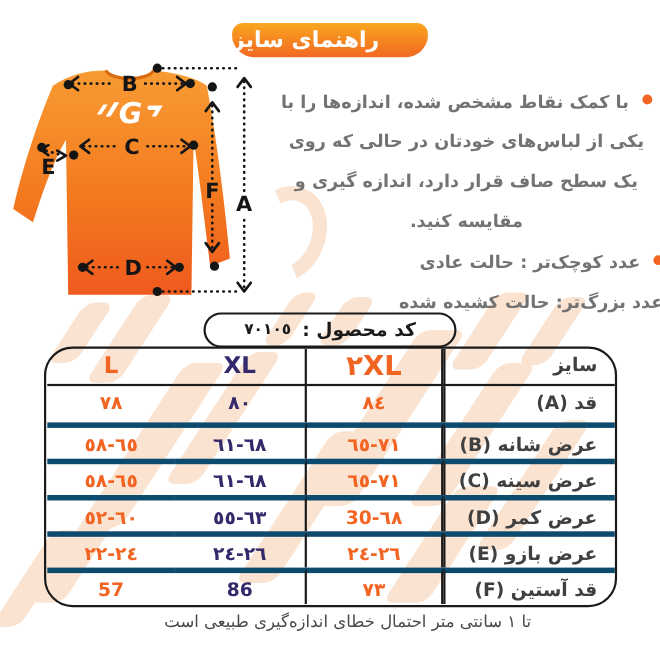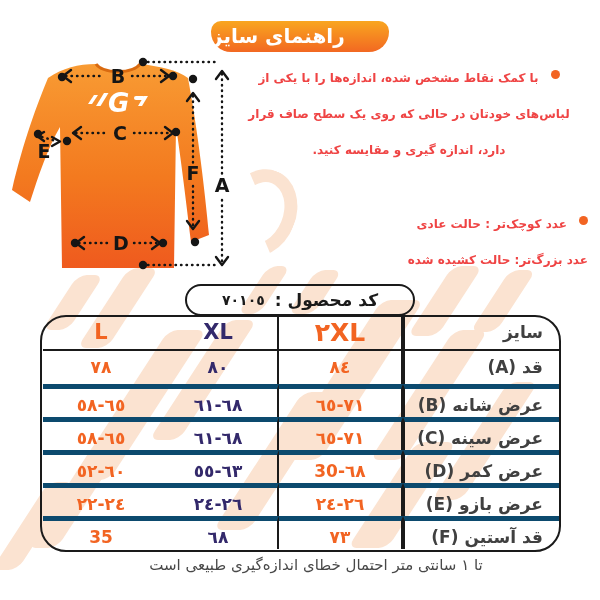--- a/index.html
+++ b/index.html
@@ -13,21 +13,21 @@
 
   
   .badge{position:absolute;top:21px;left:50%;transform:translateX(-50%);width:178px;height:31px;
          background:linear-gradient(180deg,#F9A61F,#F26822);border-radius:10px 10px 20px 20px;
          color:#fff;font-size:20px;font-weight:bold;text-align:left;line-height:31px;direction:rtl;z-index:3;}
 
   
   .shirt{position:absolute;left:8px;top:52px;z-index:2;}
 
   
-  .bullet{position:absolute;direction:rtl;color:#ef4444;font-weight:bold;font-size:12px;line-height:36px;margin:0;z-index:2;}
+  .bullet{position:absolute;direction:rtl;color:#737373;font-weight:bold;font-size:16px;line-height:36px;margin:15px;z-index:2;}
   .b1{left:236px;top:60px;width:346px;text-align:center;}
   .b2{left:230px;top:206px;width:358px;text-align:start;}
   .dot{display:inline-block;width:9px;height:9px;border-radius:50%;background:#F26422;
        margin-inline-end:12px;vertical-align:3px;}
 
   
   .pill{position:absolute;left:185px;top:284px;width:230px;height:32px;border:2px solid #1a1a1a;border-radius:17px;
         box-sizing:border-box;direction:rtl;display:flex;align-items:center;justify-content:center;gap:10px;
         font-weight:bold;font-size:17px;color:#1a1a1a;z-index:3;}
   .code-num{direction:ltr;unicode-bidi:bidi-override;letter-spacing:1px;font-size:14px;}
@@ -187,19 +187,19 @@
     <div class="cell tb vl num c-navy">٥٥-٦٣</div>
     <div class="cell tb num c-orange">٥٢-٦۰</div>
 
     <div class="cell tb vl label-cell">عرض بازو (E)</div>
     <div class="cell tb vl num c-orange">٢٤-٢٦</div>
     <div class="cell tb vl num c-navy">٢٤-٢٦</div>
     <div class="cell tb num c-orange">٢٢-٢٤</div>
 
     <div class="cell tb vl label-cell">قد آستین (F)</div>
     <div class="cell tb vl num c-orange">٧٣</div>
-    <div class="cell tb vl num c-navy">٦٨</div>
-    <div class="cell tb num c-orange">35</div>
+    <div class="cell tb vl num c-navy">86</div>
+    <div class="cell tb num c-orange">57</div>
   </div>
 
   <div class="footer">تا ١ سانتی متر احتمال خطای اندازه‌گیری طبیعی است</div>
 
 </div>
 
 </body></html>

